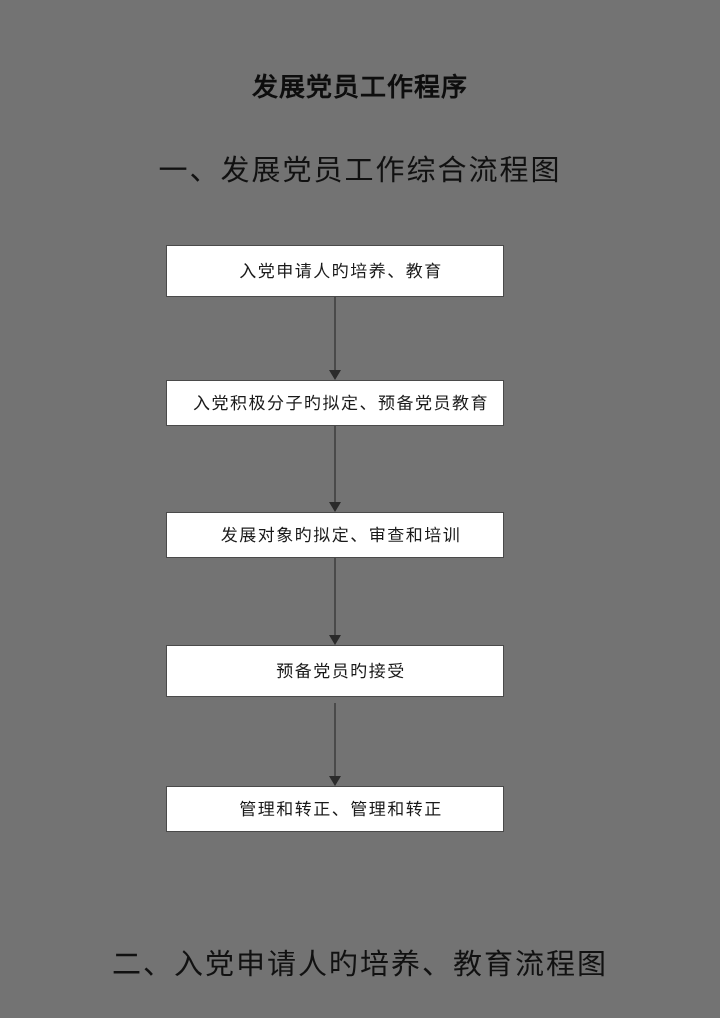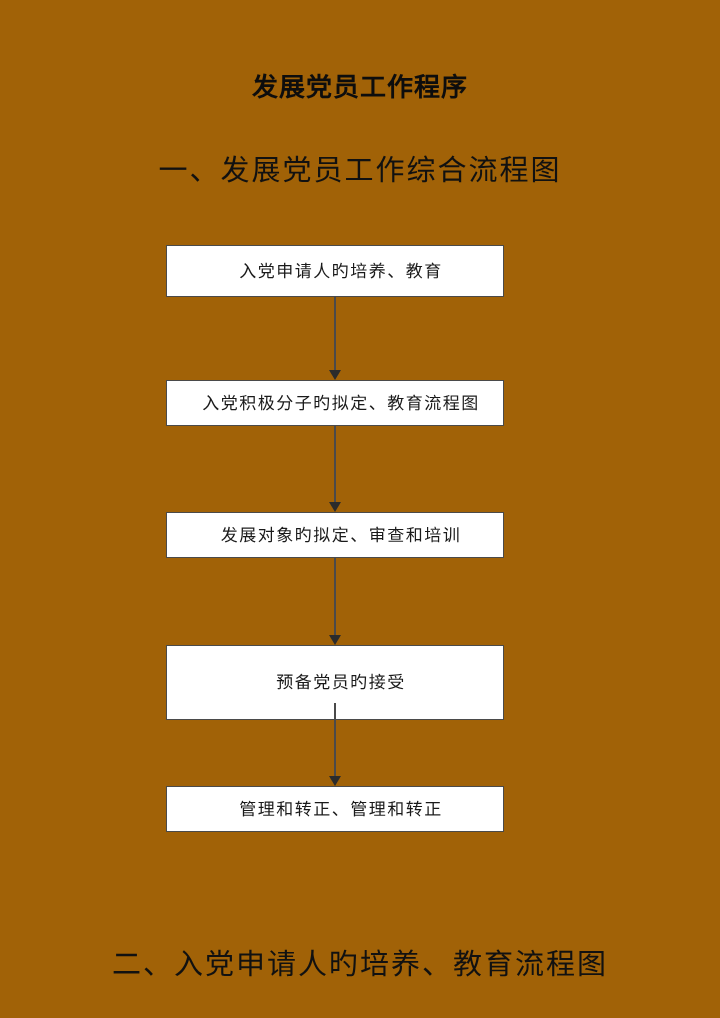--- a/index.html
+++ b/index.html
@@ -12,21 +12,21 @@
     font-family: "Liberation Serif", "DejaVu Serif", serif;
     color: #111111;
     -webkit-font-smoothing: antialiased;
   }
 
   
   #page {
     position: relative;
     width: 720px;
     height: 1018px;
-    background: #a16207;
+    background: #737373;
     overflow: hidden;
   }
 
   
   .doc-title {
     position: absolute;
     left: 0;
     right: 0;
     top: 66px;
     text-align: center;
@@ -79,21 +79,21 @@
     letter-spacing: 1.5px;
     color: #1a1a1a;
     white-space: nowrap;
     line-height: 1;
   }
 
   
   .flow-box.b1 { top: 245px; height: 52px; }
   .flow-box.b2 { top: 380px; height: 46px; }
   .flow-box.b3 { top: 512px; height: 46px; }
-  .flow-box.b4 { top: 645px; height: 75px; }
+  .flow-box.b4 { top: 645px; height: 52px; }
   .flow-box.b5 { top: 786px; height: 46px; }
 
   
   .connector {
     position: absolute;
     left: 334px;
     width: 2px;
   }
   .connector .shaft {
     position: absolute;
@@ -135,21 +135,21 @@
     <div class="flow-box b1">
       <span class="box-label">入党申请人旳培养、教育</span>
     </div>
 
     <div class="connector c1">
       <div class="shaft"></div>
       <div class="head"></div>
     </div>
 
     <div class="flow-box b2">
-      <span class="box-label">入党积极分子旳拟定、教育流程图</span>
+      <span class="box-label">入党积极分子旳拟定、预备党员教育</span>
     </div>
 
     <div class="connector c2">
       <div class="shaft"></div>
       <div class="head"></div>
     </div>
 
     <div class="flow-box b3">
       <span class="box-label">发展对象旳拟定、审查和培训</span>
     </div>

